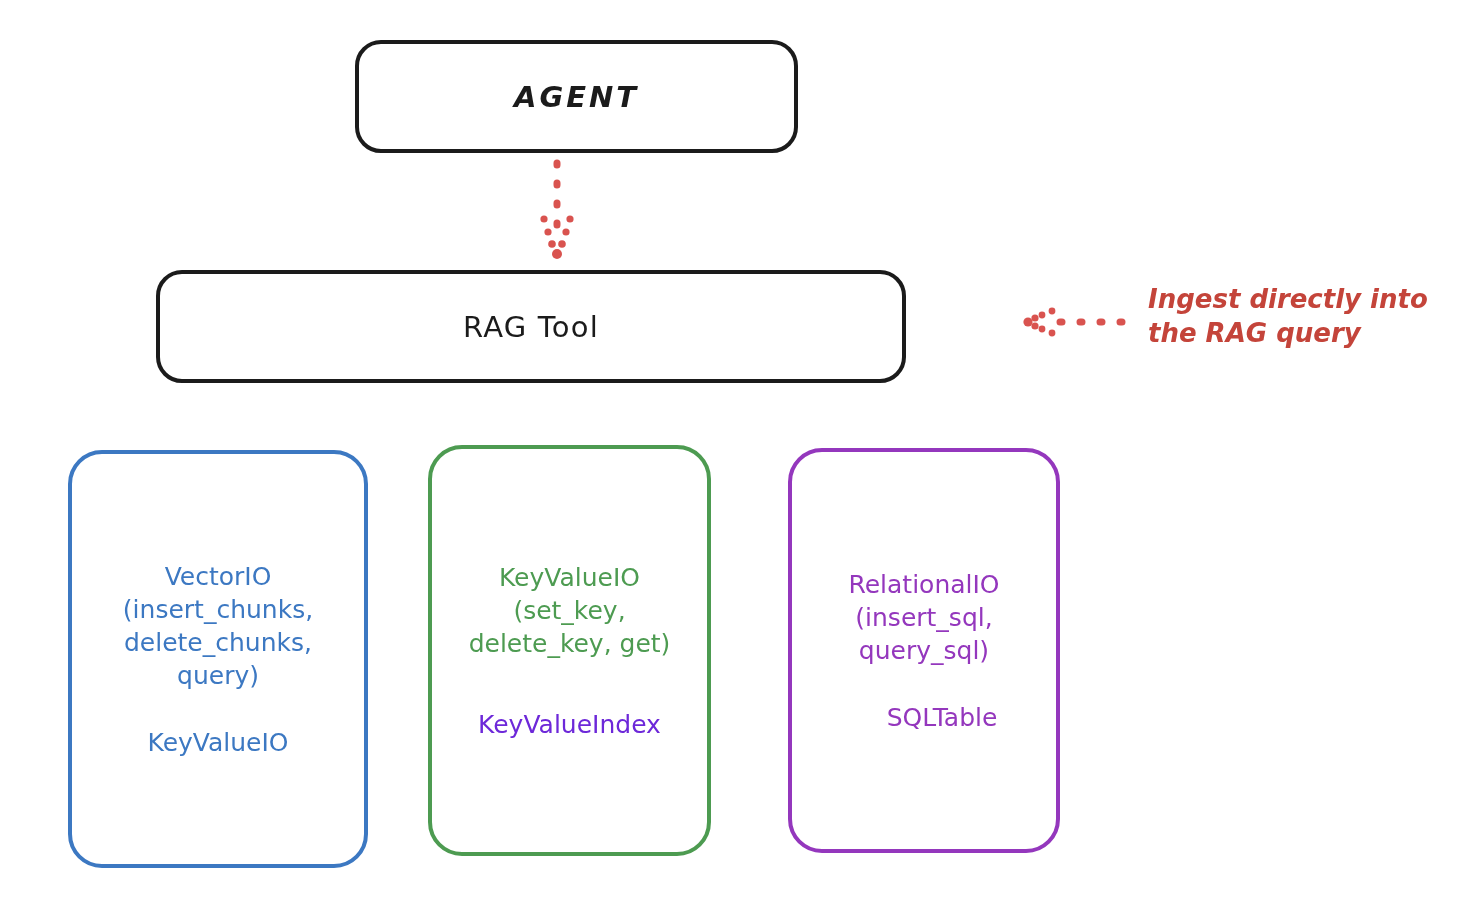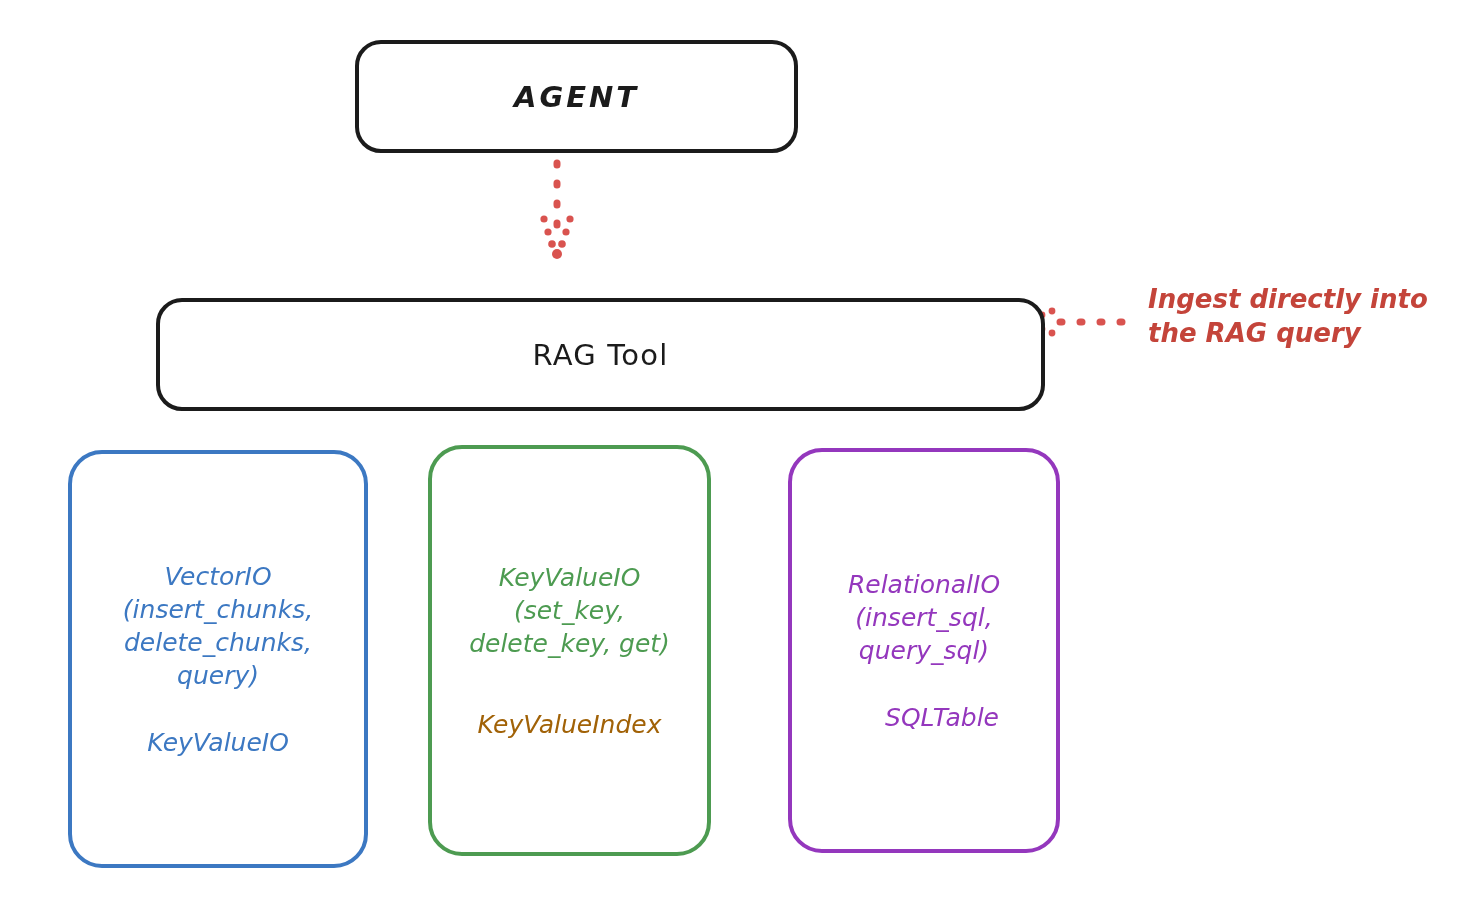--- a/index.html
+++ b/index.html
@@ -49,21 +49,20 @@
   }
 
   
   .card {
     border-width: 4px;
     border-style: solid;
     border-radius: 34px;
     flex-direction: column;
     justify-content: center;
     padding: 0 8px;
-    font-style: italic;
   }
   .card .card-title,
   .card .card-sub {
     font-size: 25px;
     line-height: 1.32;
     font-weight: 500;
     white-space: pre-line;
     font-family: "DejaVu Sans", sans-serif;
   }
   .card .card-sub {
@@ -122,40 +121,40 @@
       <circle cx="1035" cy="318" r="3.6" fill="#d9534f"></circle>
       <circle cx="1035" cy="326" r="3.6" fill="#d9534f"></circle>
       <circle cx="1028" cy="322" r="4.6" fill="#d9534f"></circle>
     </g>
   </svg>
 
   <div class="node box-dark" id="agent-box" style="left:355px; top:40px; width:443px; height:113px;">
     <span class="node-label">AGENT</span>
   </div>
 
-  <div class="node box-dark" id="rag-tool-box" style="left:156px; top:270px; width:889px; height:113px;margin-top:28px;">
+  <div class="node box-dark" id="rag-tool-box" style="left:156px; top:270px; width:750px; height:113px;">
     <span class="node-label">RAG Tool</span>
   </div>
 
   <div id="ingest-note" style="left:1148px; top:283px; width:330px;">Ingest directly into
 the RAG query</div>
 
   <div class="node card" id="card-vector-io" style="left:68px; top:450px; width:300px; height:418px; border-color:#3c78c2;">
     <span class="card-title" style="color:#3c78c2;">VectorIO
 (insert_chunks,
 delete_chunks,
 query)</span>
     <span class="card-sub" style="color:#3c78c2;">KeyValueIO</span>
   </div>
 
   <div class="node card" id="card-key-value-io" style="left:428px; top:445px; width:283px; height:411px; border-color:#4d9b51;gap:20px;">
     <span class="card-title" style="color:#4d9b51;">KeyValueIO
 (set_key,
 delete_key, get)</span>
-    <span class="card-sub" style="color:#a16207;margin-top:28px;">KeyValueIndex</span>
+    <span class="card-sub" style="color:#6d28d9;margin-top:28px;">KeyValueIndex</span>
   </div>
 
   <div class="node card" id="card-relational-io" style="left:788px; top:448px; width:272px; height:405px; border-color:#9437bd;">
     <span class="card-title" style="color:#9437bd;">RelationalIO
 (insert_sql,
 query_sql)</span>
     <span class="card-sub" style="color:#9437bd;margin-left:36px;">SQLTable</span>
   </div>
 
 </div>

